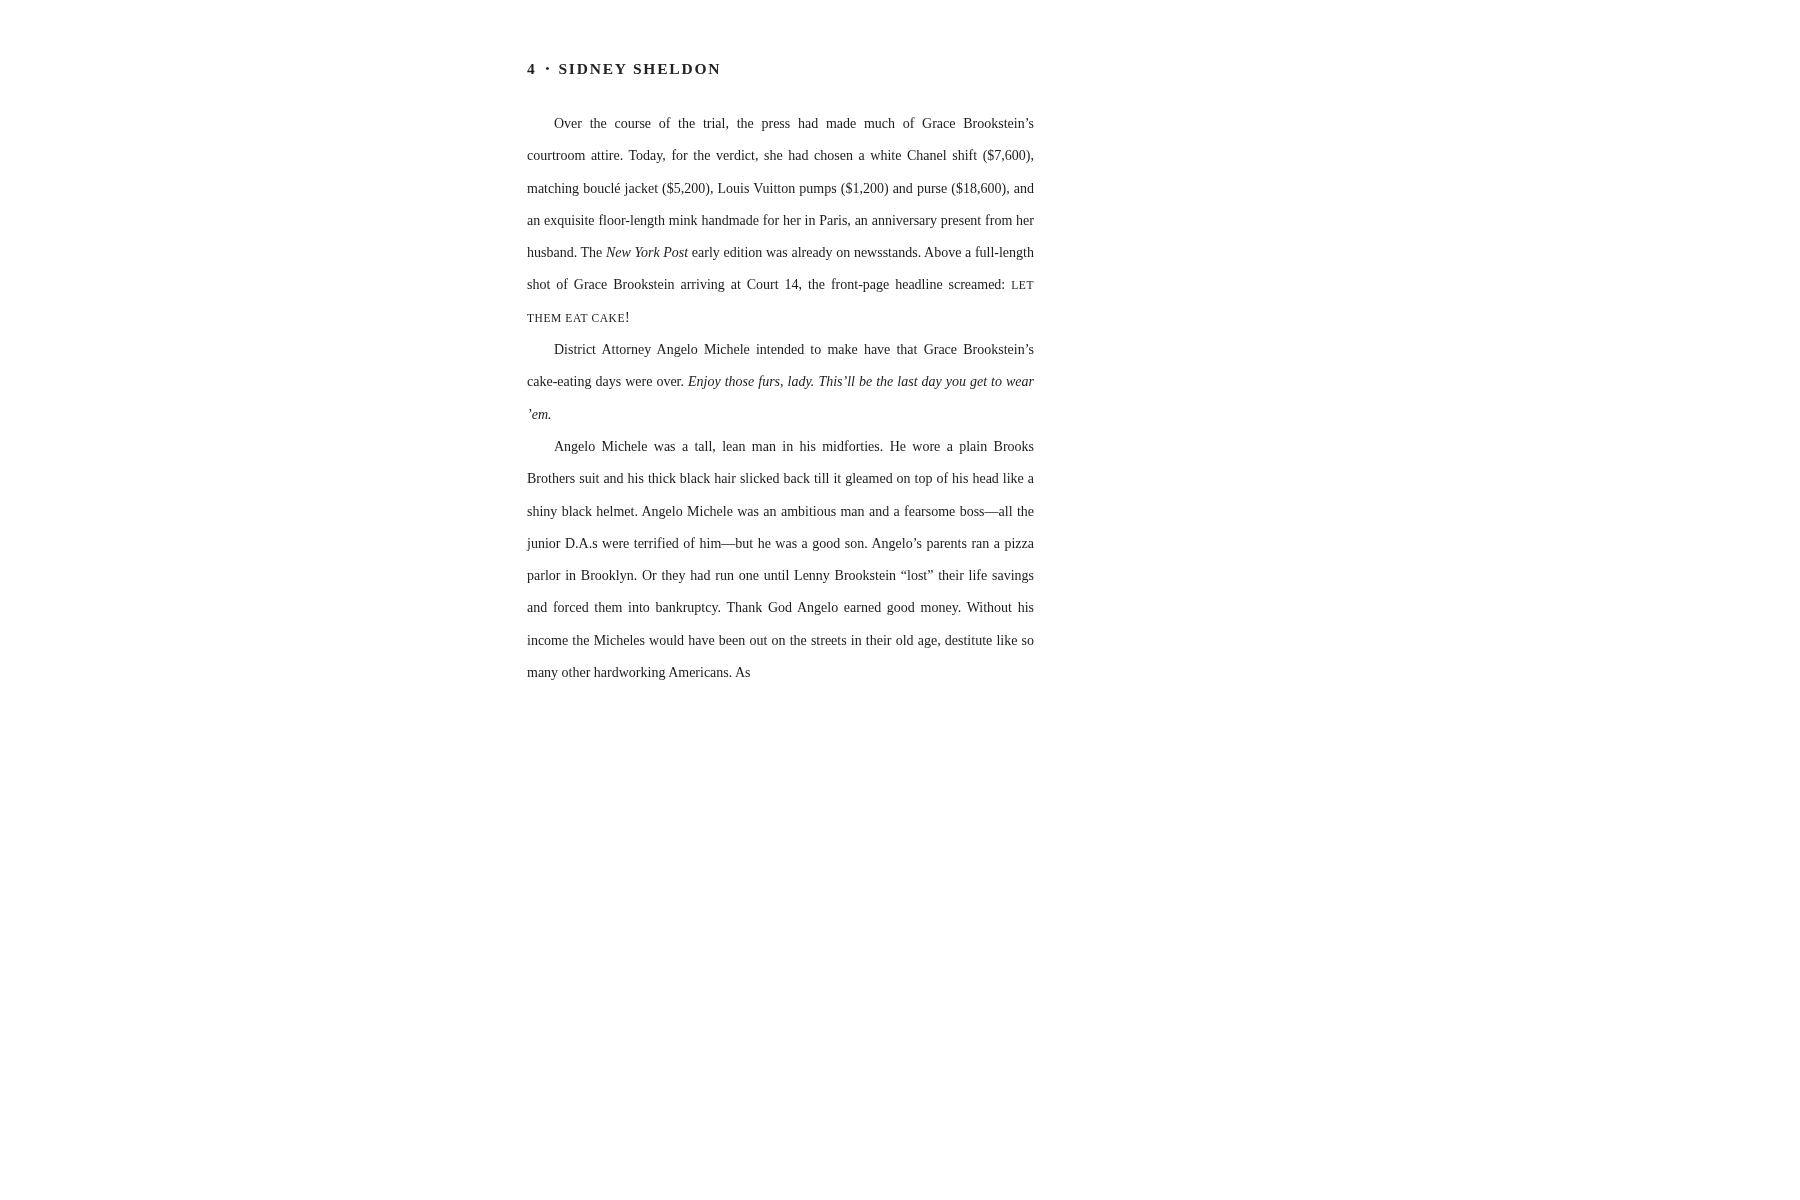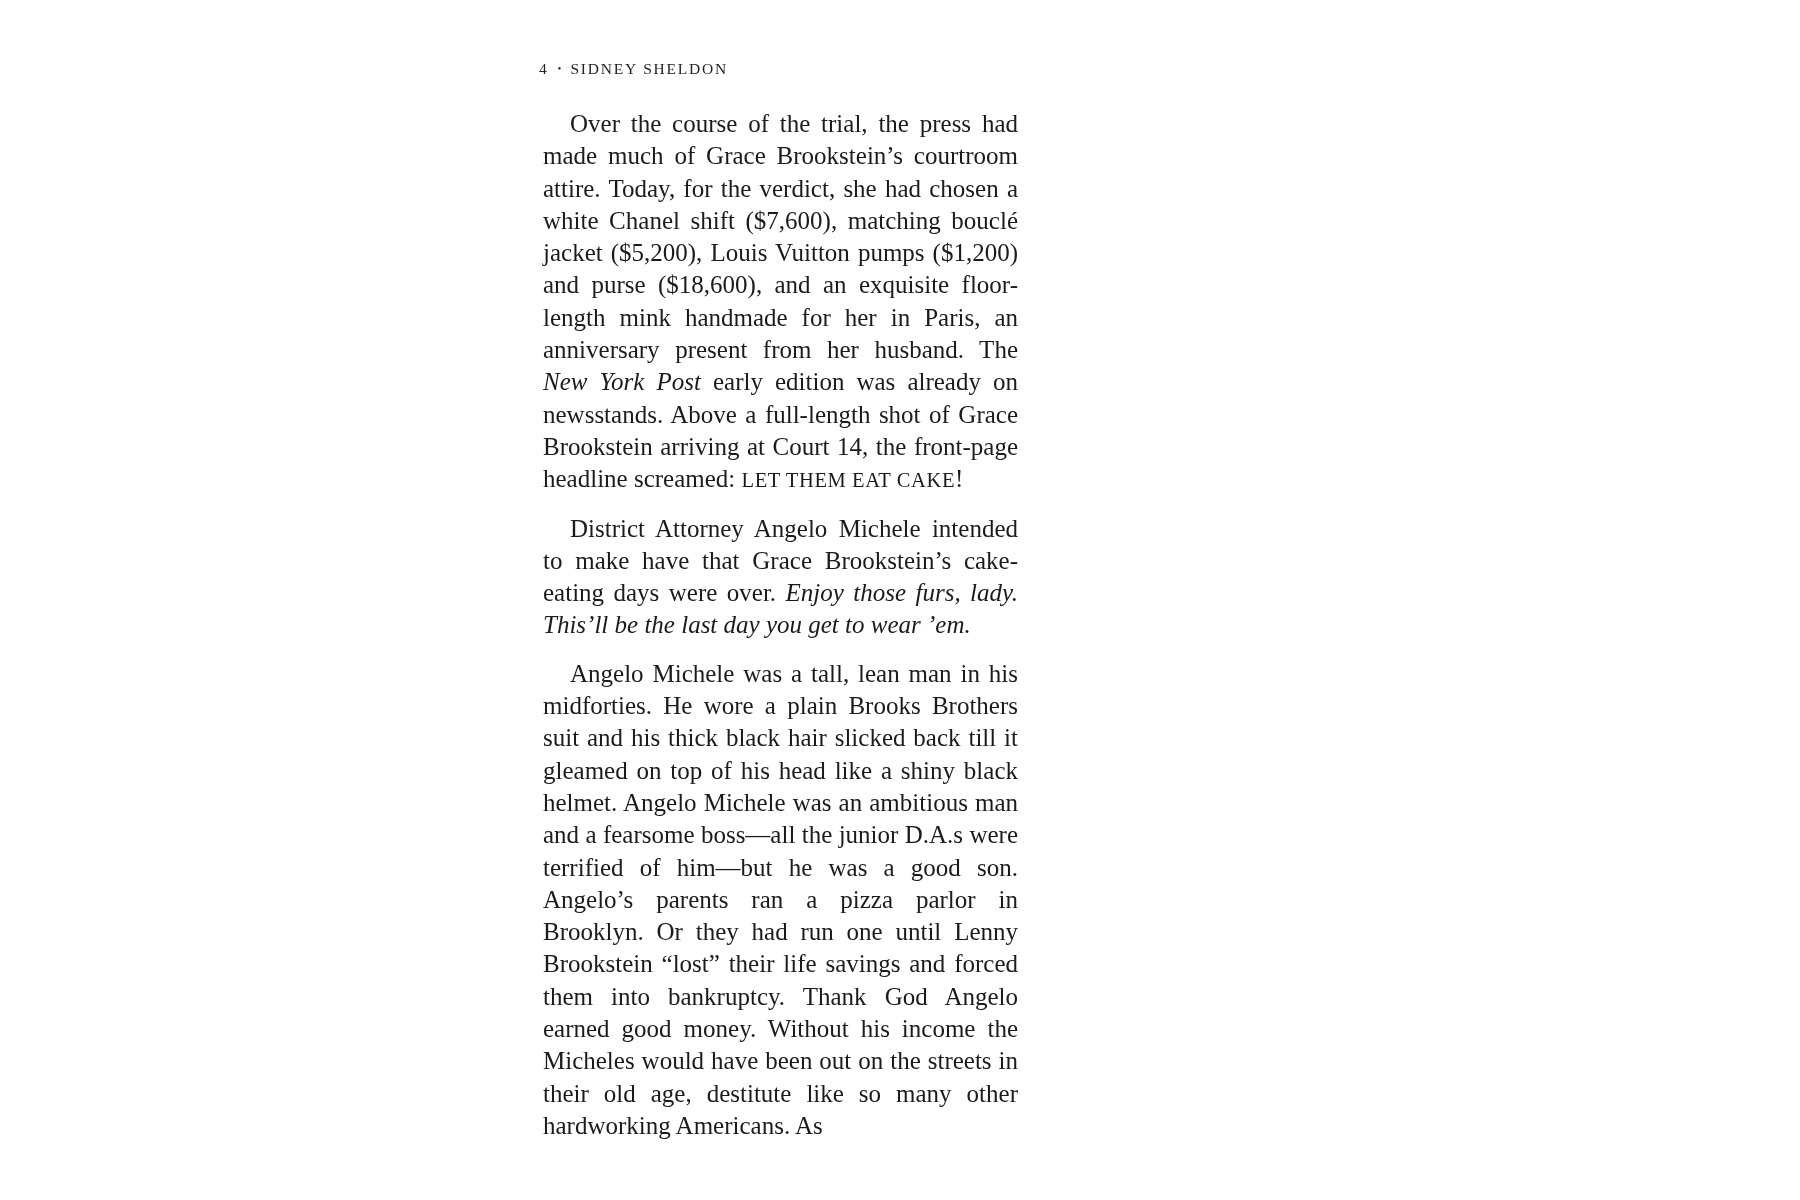--- a/index.html
+++ b/index.html
@@ -15,40 +15,40 @@
     font-family: "Liberation Serif", serif;
     color: #1b1b1b;
   }
   .text-column {
     position: absolute;
     left: 527px;
     top: 60px;
     width: 507px;
   }
   .running-header {
-    font-weight: normal;
+    font-weight: bold;
     font-size: 15.5px;
     letter-spacing: 1.8px;
     color: #222222;
-    margin: 0 0 30px 12px;
+    margin: 0 0 30px 0;
     white-space: nowrap;
   }
   .running-header .sep {
     display: inline-block;
     font-size: 11px;
     vertical-align: 2.5px;
     margin: 0 9px;
     letter-spacing: 0;
   }
   .body-text p {
-    margin: 16px;
+    margin: 0;
     padding: 0;
     text-indent: 27px;
     text-align: justify;
-    font-size: 25px;
+    font-size: 14px;
     line-height: 32.3px;
     color: #1b1b1b;
   }
   .seg-italic {
     font-style: italic;
   }
   .seg-smallcaps {
     font-size: 0.82em;
     letter-spacing: 0.6px;
   }

